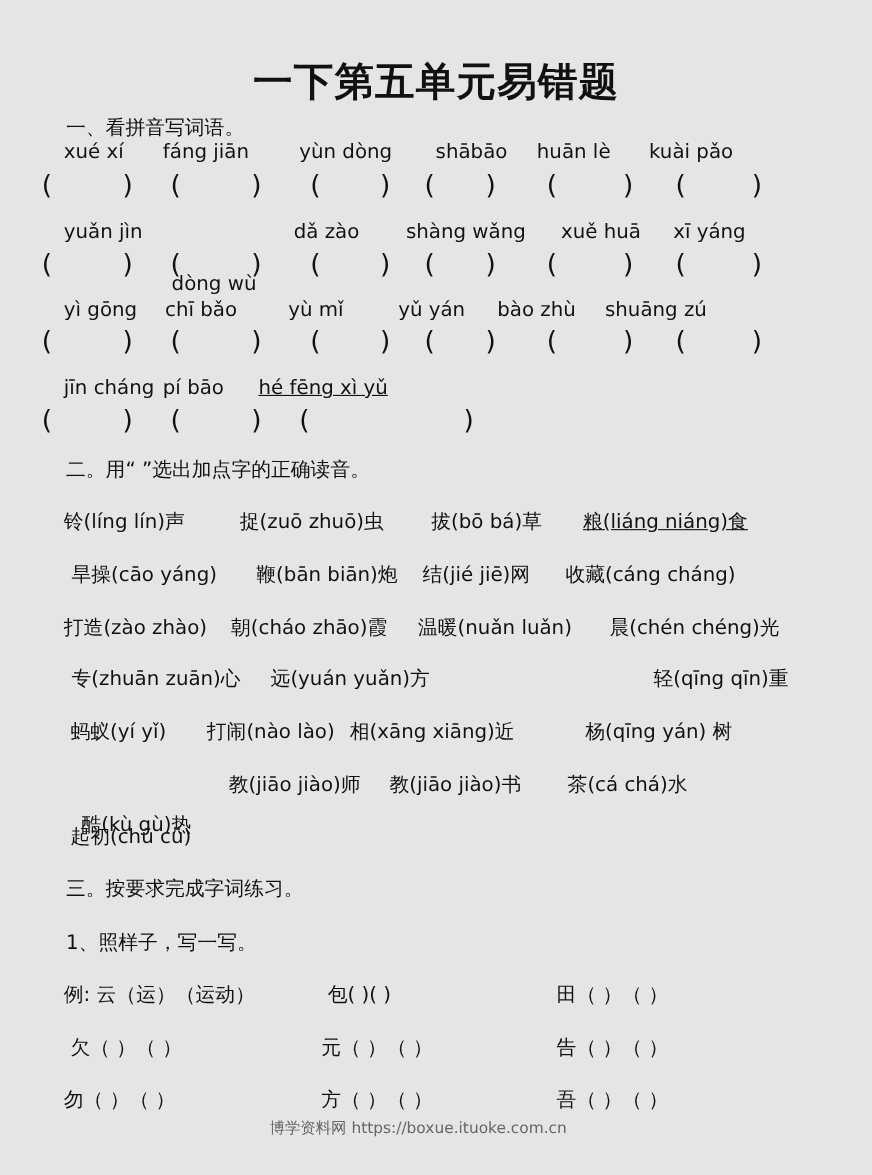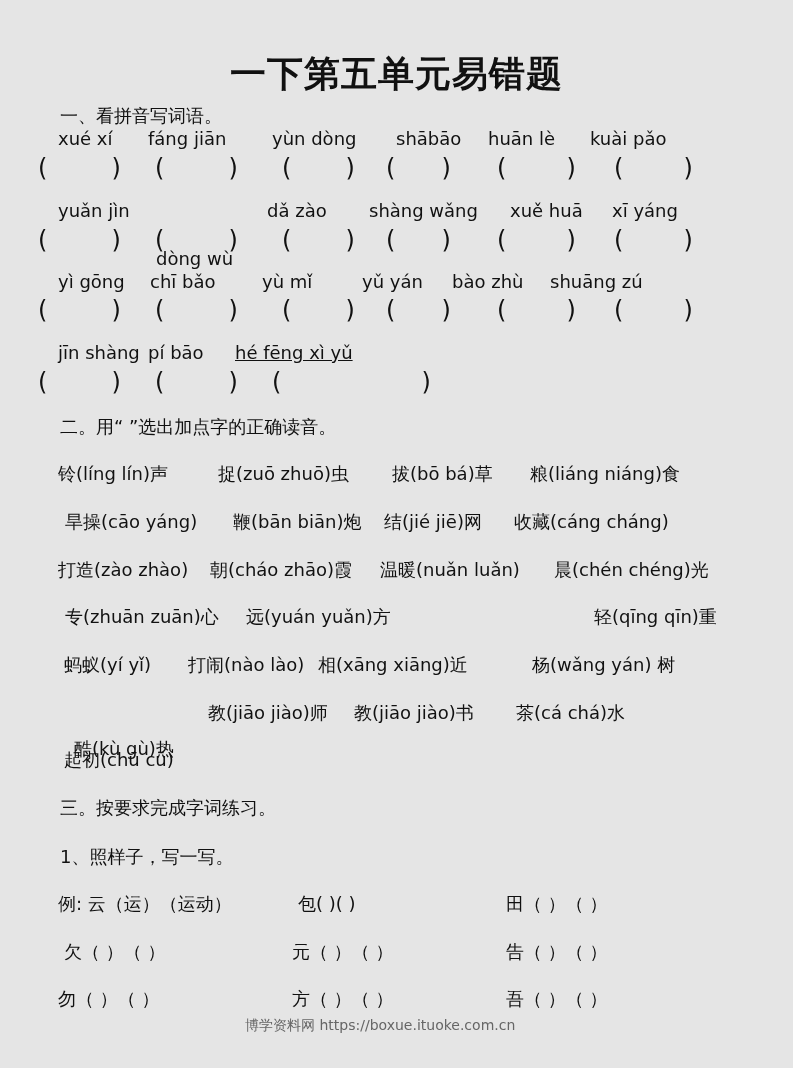--- a/index.html
+++ b/index.html
@@ -64,52 +64,52 @@
   <div class="abs py" style="left:362px;top:271px;">yǔ yán</div>
   <div class="abs py" style="left:452px;top:271px;">bào zhù</div>
   <div class="abs py" style="left:550px;top:271px;">shuāng zú</div>
   <div class="abs paren" style="left:38px;top:296px;"><span>(</span><span style="padding-left:64px">)</span></div>
   <div class="abs paren" style="left:155px;top:296px;"><span>(</span><span style="padding-left:64px">)</span></div>
   <div class="abs paren" style="left:282px;top:296px;"><span>(</span><span style="padding-left:54px">)</span></div>
   <div class="abs paren" style="left:386px;top:296px;"><span>(</span><span style="padding-left:46px">)</span></div>
   <div class="abs paren" style="left:497px;top:296px;"><span>(</span><span style="padding-left:60px">)</span></div>
   <div class="abs paren" style="left:614px;top:296px;"><span>(</span><span style="padding-left:60px">)</span></div>
 
-  <div class="abs py" style="left:58px;top:342px;">jīn shàng</div>
+  <div class="abs py" style="left:58px;top:342px;">jīn cháng</div>
   <div class="abs py" style="left:148px;top:342px;">pí bāo</div>
   <div class="abs py" style="left:235px;top:342px;text-decoration:underline;">hé fēng xì yǔ</div>
   <div class="abs paren" style="left:38px;top:368px;"><span>(</span><span style="padding-left:64px">)</span></div>
   <div class="abs paren" style="left:155px;top:368px;"><span>(</span><span style="padding-left:64px">)</span></div>
   <div class="abs paren" style="left:272px;top:368px;"><span>(</span><span style="padding-left:140px">)</span></div>
 
   <div class="abs sec" style="left:60px;top:415px;">二。用“  ”选出加点字的正确读音。</div>
 
   <div class="abs item" style="left:58px;top:462px;">铃(líng  lín)声</div>
   <div class="abs item" style="left:218px;top:462px;">捉(zuō  zhuō)虫</div>
   <div class="abs item" style="left:392px;top:462px;">拔(bō bá)草</div>
-  <div class="abs item" style="left:530px;top:462px;">粮(liáng niáng)食</div>
+  <div class="abs item" style="left:530px;top:462px;text-decoration:underline;">粮(liáng niáng)食</div>
 
   <div class="abs item" style="left:65px;top:510px;">旱操(cāo yáng)</div>
   <div class="abs item" style="left:233px;top:510px;">鞭(bān biān)炮</div>
   <div class="abs item" style="left:384px;top:510px;">结(jié jiē)网</div>
   <div class="abs item" style="left:514px;top:510px;text-align:right;">收藏(cáng cháng)</div>
 
   <div class="abs item" style="left:58px;top:558px;">打造(zào zhào)</div>
   <div class="abs item" style="left:210px;top:558px;">朝(cháo zhāo)霞</div>
   <div class="abs item" style="left:380px;top:558px;">温暖(nuǎn luǎn)</div>
   <div class="abs item" style="left:554px;top:558px;">晨(chén chéng)光</div>
 
   <div class="abs item" style="left:246px;top:605px;">远(yuán yuǎn)方</div>
   <div class="abs item" style="left:65px;top:605px;">专(zhuān zuān)心</div>
   <div class="abs item" style="left:594px;top:605px;">轻(qīng qīn)重</div>
 
   <div class="abs item" style="left:64px;top:653px;">蚂蚁(yí yǐ)</div>
   <div class="abs item" style="left:188px;top:653px;">打闹(nào lào)</div>
   <div class="abs item" style="left:318px;top:653px;">相(xāng xiāng)近</div>
-  <div class="abs item" style="left:532px;top:653px;">杨(wǎng yán)  树</div>
+  <div class="abs item" style="left:532px;top:653px;">杨(qīng yán)  树</div>
 
   <div class="abs item" style="left:74px;top:737px;">酷(kù gù)热</div>
   <div class="abs item" style="left:208px;top:701px;">教(jiāo jiào)师</div>
   <div class="abs item" style="left:354px;top:701px;">教(jiāo jiào)书</div>
   <div class="abs item" style="left:516px;top:701px;">茶(cá chá)水</div>
 
   <div class="abs item" style="left:64px;top:748px;">起初(chū cū)</div>
 
   <div class="abs sec" style="left:60px;top:796px;">三。按要求完成字词练习。</div>
   <div class="abs sec" style="left:60px;top:845px;">1、照样子，写一写。</div>

